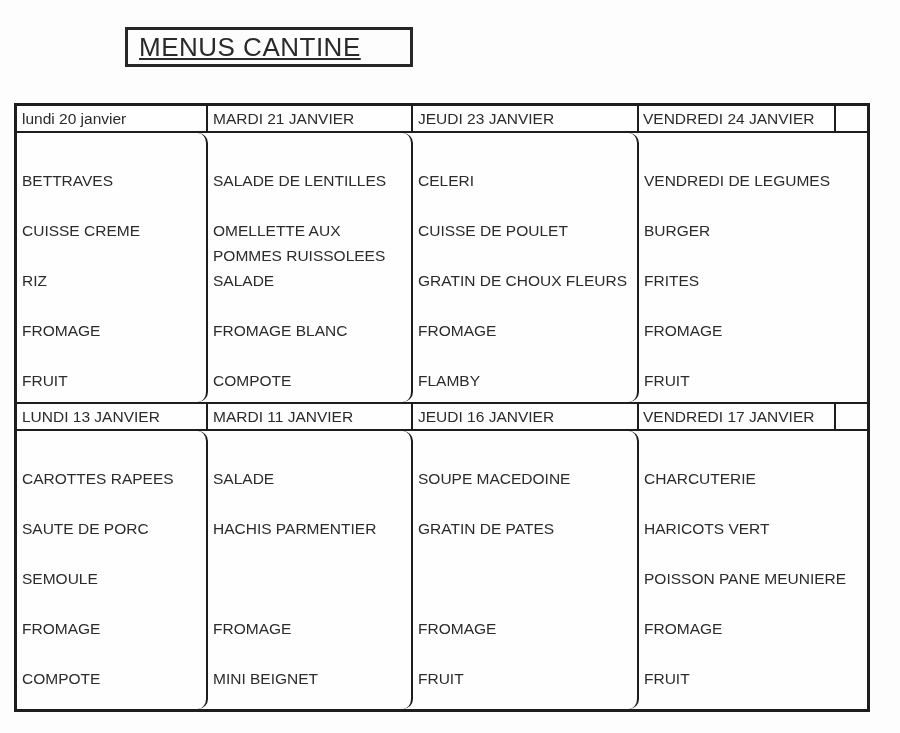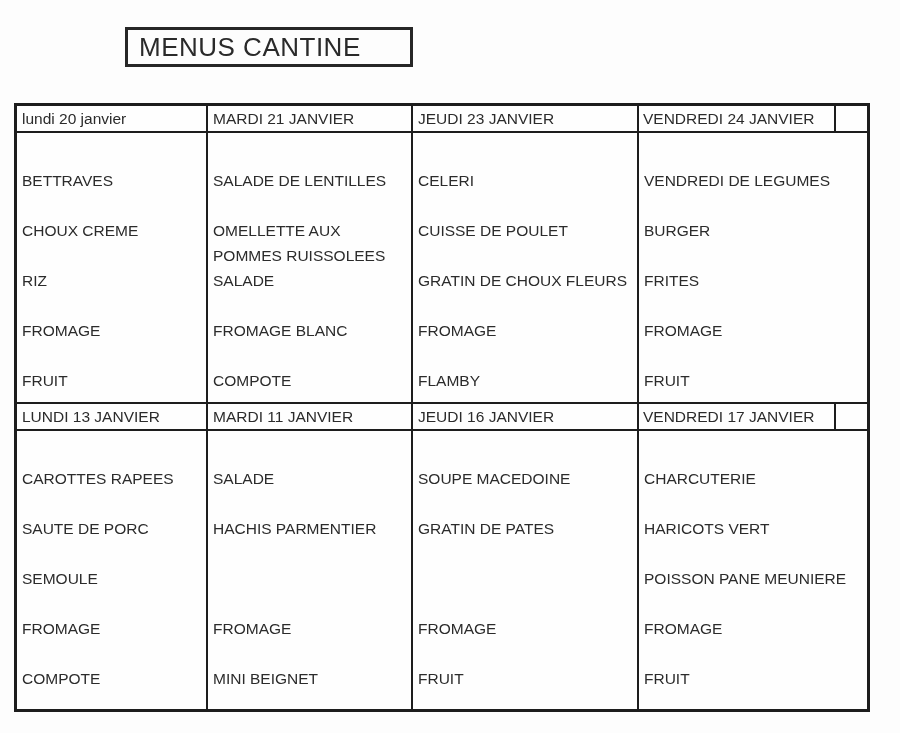--- a/index.html
+++ b/index.html
@@ -4,21 +4,21 @@
 <style>
   * { margin:0; padding:0; box-sizing:border-box; }
   html,body { width:900px; height:733px; background:#ffffff; }
   body { font-family:"Liberation Sans", sans-serif; color:#2c2c2c; }
   .page {
     position:relative; width:900px; height:733px; background:#fdfdfd;
   }
   .title-box {
     position:absolute; left:125px; top:27px; width:288px; height:40px;
     border:3px solid #272727; display:flex; align-items:center;
-    padding-left:11px; font-size:26px; letter-spacing:0.5px; color:#2a2a2a;
+    padding-left:11px; font-size:26px; letter-spacing:0.5px; color:#2a2a2a;text-decoration:underline;
   }
   .menu-table {
     position:absolute; left:14px; top:103px; width:856px;
     border:3px solid #1d1d1d; background:#fefefe;
   }
   .hrow {
     display:grid; grid-template-columns:191px 205px 226px 1fr;
     height:27px; border-bottom:2px solid #1d1d1d;
   }
   .hcell {
@@ -32,21 +32,21 @@
     padding-left:4px; border-right:2px solid #1d1d1d; white-space:nowrap;
   }
   .hstub { width:31px; height:100%; }
   .brow {
     display:grid; grid-template-columns:191px 205px 226px 1fr;
     border-bottom:2px solid #1d1d1d;
   }
   .brow.week1 { height:271px; }
   .brow.week2 { height:278px; border-bottom:none; }
   .bcell {
-    border-right:2px solid #1d1d1d; padding:35px 2px 0 5px; overflow:hidden;
+    border-right:2px solid #1d1d1d; padding:35px 2px 0 5px; overflow:hidden;border-radius:10px;
   }
   .bcell:last-child { border-right:none; }
   .item {
     height:50px; font-size:15.5px; line-height:25px;
     white-space:pre-line; color:#2b2b2b;
   }
 </style>
 </head>
 <body>
 
@@ -70,21 +70,21 @@
       </div>
       <div class="hcell vend">
         <span class="hlabel">VENDREDI 24 JANVIER</span>
         <span class="hstub"></span>
       </div>
     </div>
 
     <div class="brow week1">
       <div class="bcell">
         <div class="item">BETTRAVES</div>
-        <div class="item">CHOUX CREME</div>
+        <div class="item">CUISSE CREME</div>
         <div class="item">RIZ</div>
         <div class="item">FROMAGE</div>
         <div class="item">FRUIT</div>
       </div>
       <div class="bcell">
         <div class="item">SALADE DE LENTILLES</div>
         <div class="item">OMELLETTE AUX
 POMMES RUISSOLEES</div>
         <div class="item">SALADE</div>
         <div class="item">FROMAGE BLANC</div>

